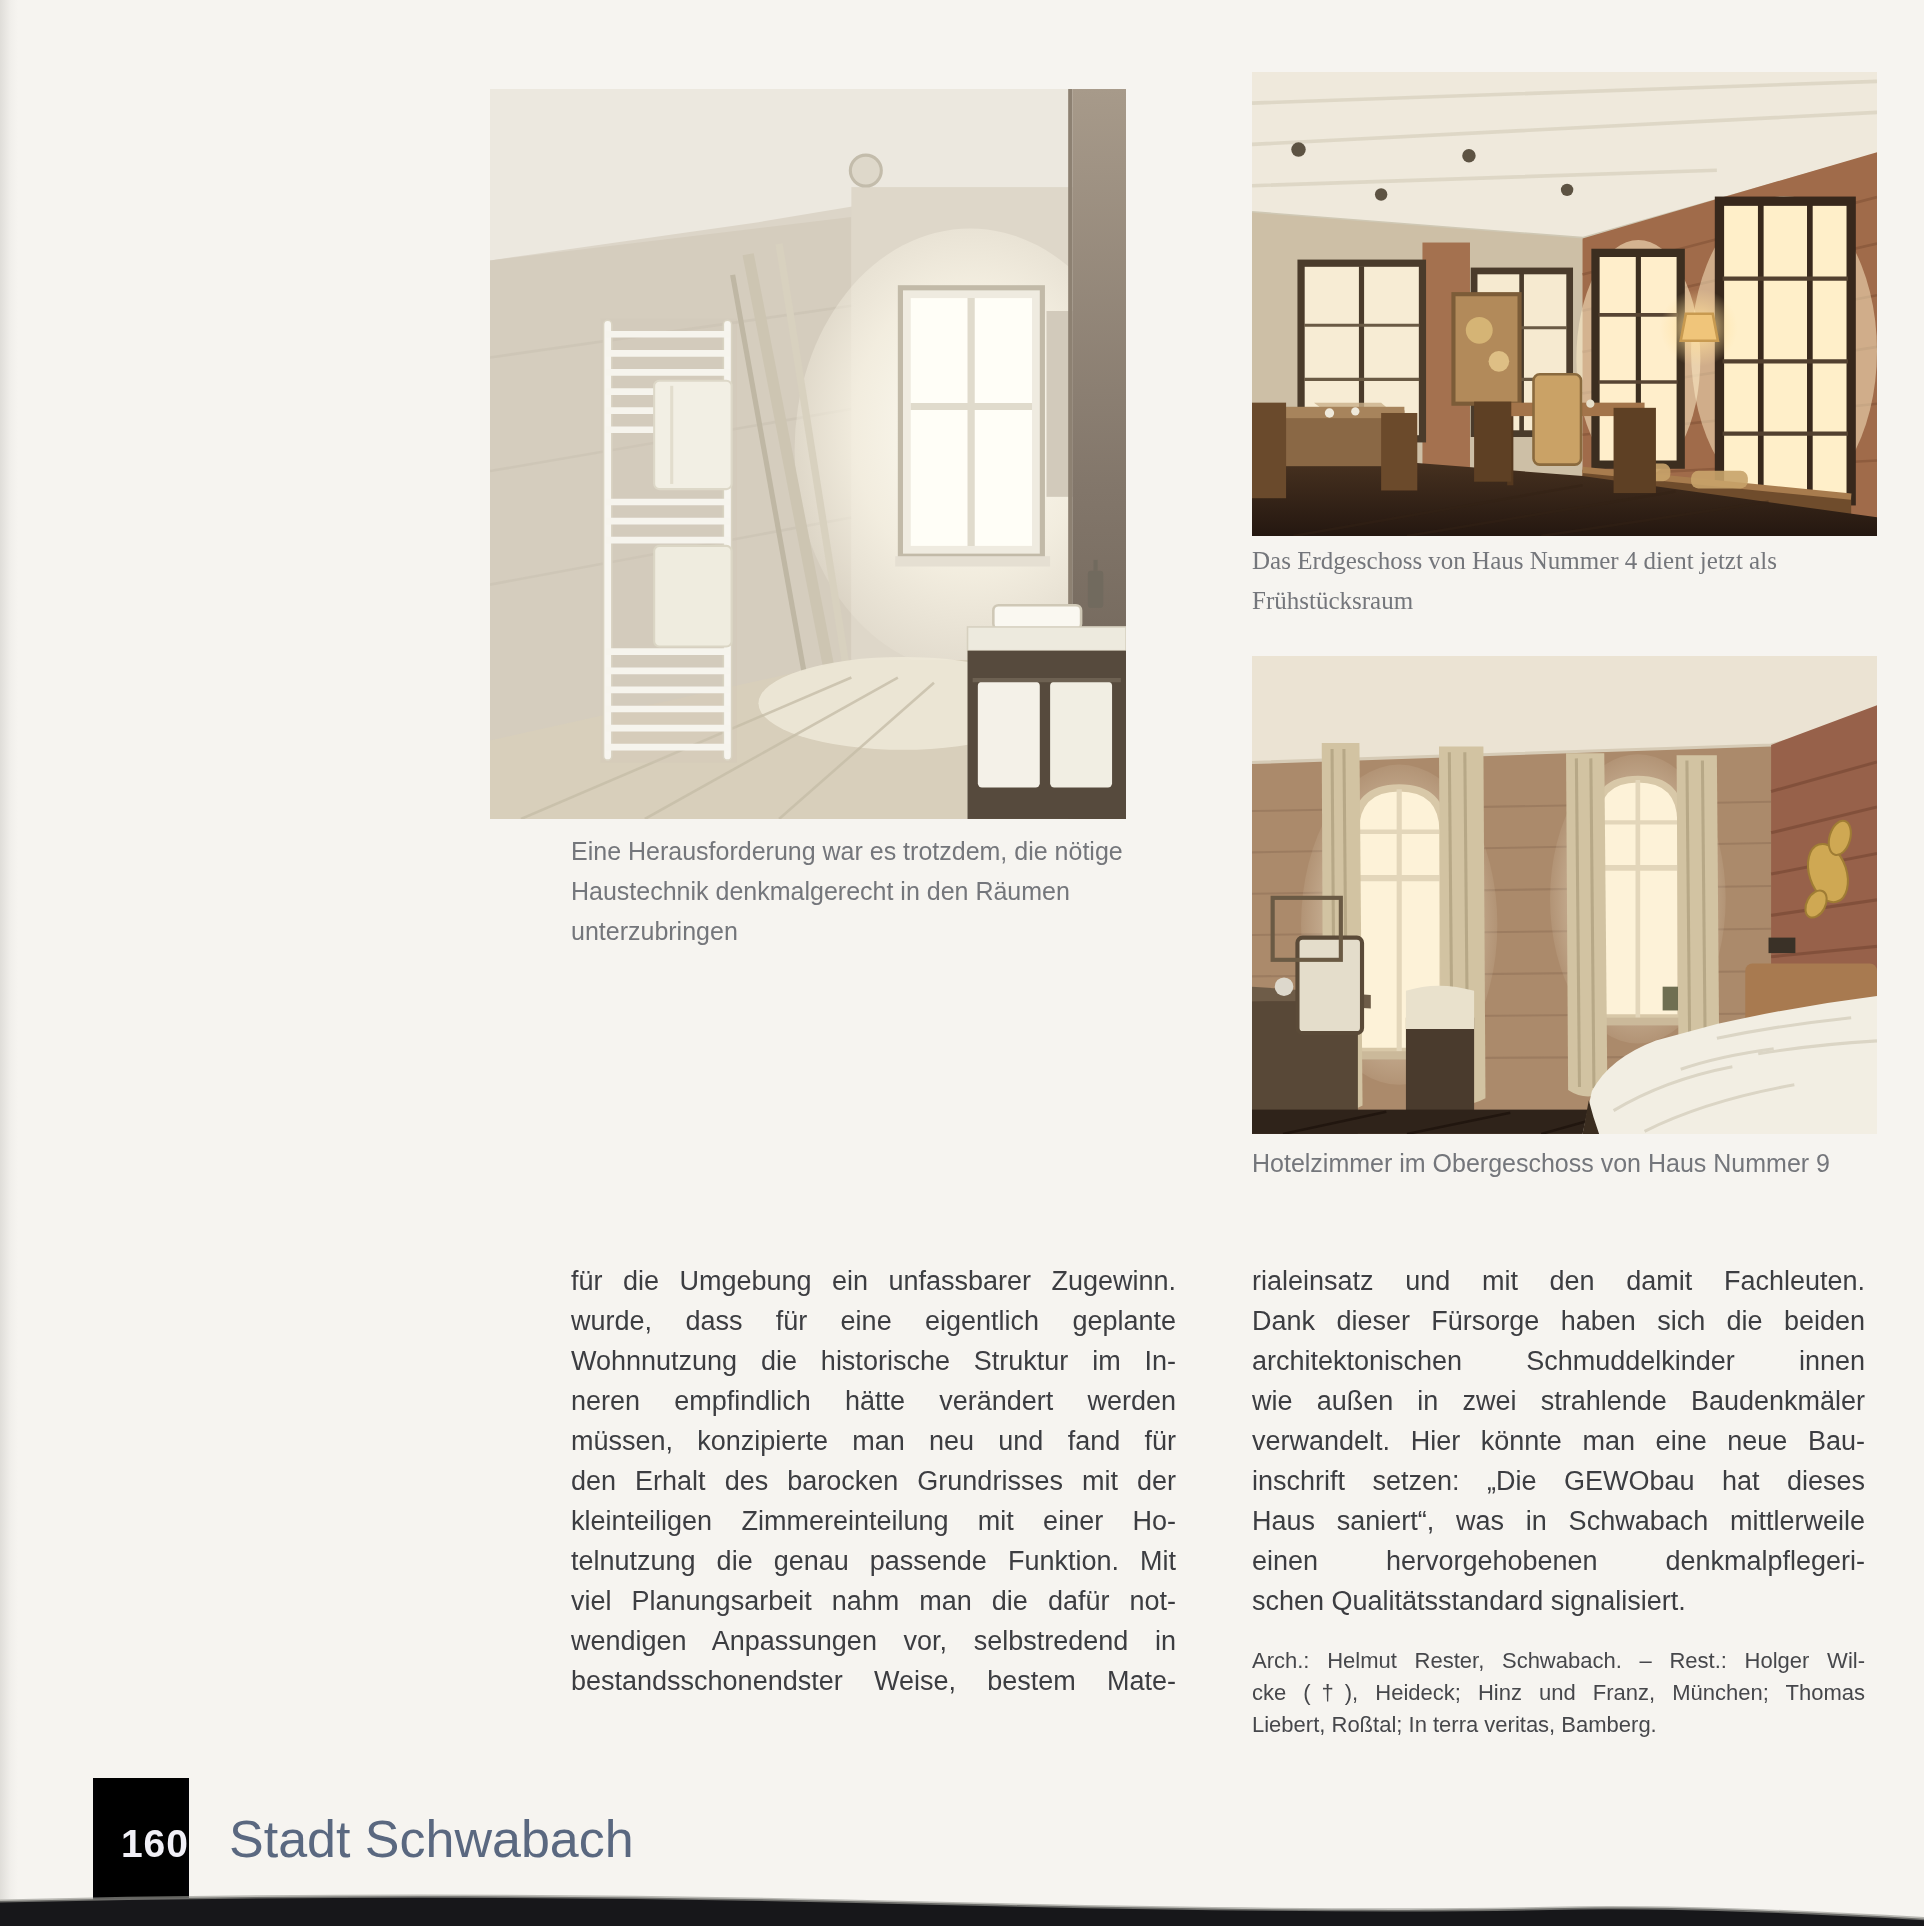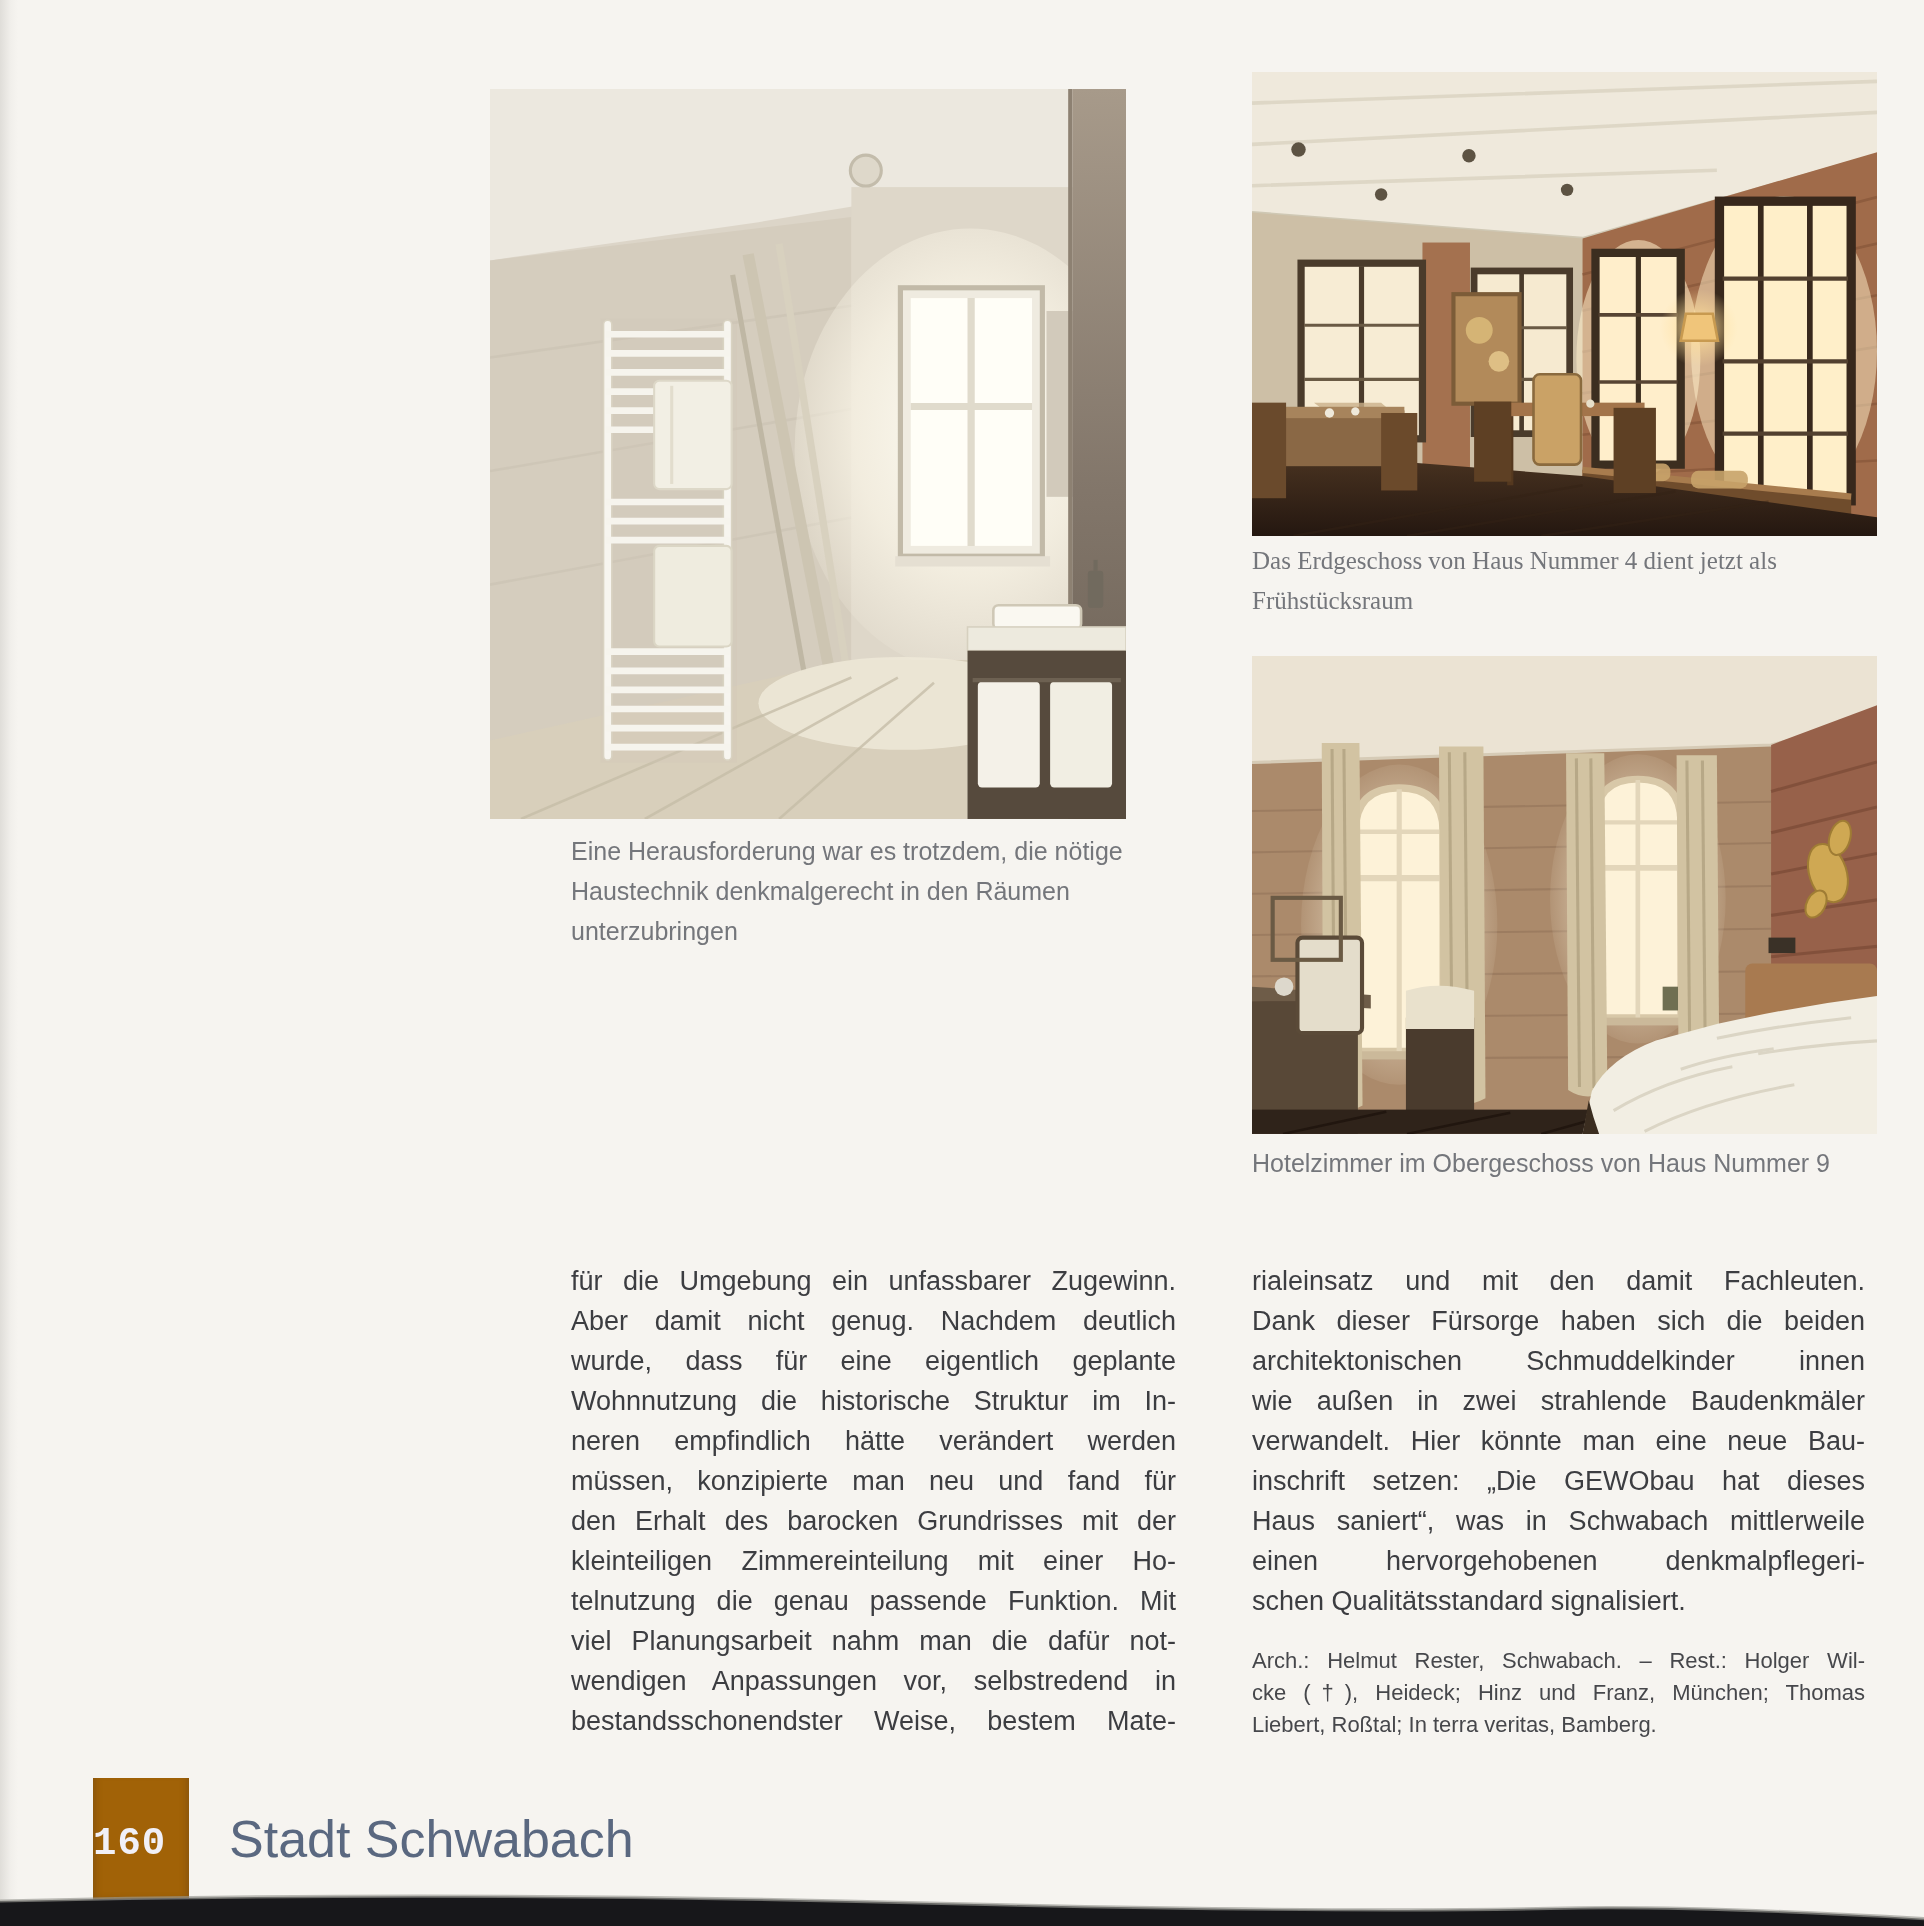--- a/index.html
+++ b/index.html
@@ -22,23 +22,23 @@
   .body-col { position:absolute; color:#3c3d41; font-size:27px; line-height:40px; }
   .body-col .line { text-align:justify; text-align-last:justify; }
   .last-left .line:last-child { text-align-last:left; }
 
   .credits { position:absolute; color:#46474b; font-size:22px; line-height:32px; }
   .credits .line { text-align:justify; text-align-last:justify; }
   .credits .line:last-child { text-align-last:left; }
 
   .page-num-box {
     position:absolute; left:93px; top:1778px; width:96px; height:131px;
-    background:#a16207;
+    background:#000000;
     box-shadow: inset 0 -7.2px 9.3px rgba(20,20,40,0.28);
-    display:flex; align-items:center; justify-content:flex-start;font-family:Liberation Mono, monospace;
+    display:flex; align-items:center; justify-content:flex-end;
   }
   .page-num { color:#f1f0f7; font-size:39px; font-weight:bold; letter-spacing:1px; }
   .footer-title { position:absolute; left:229px; top:1809px; font-size:52px; color:#5a6880; }
 
   .bottom-band { position:absolute; left:0; top:1874px; width:1925px; height:52px; }
 </style>
 </head>
 <body>
 
 <div class="page">
@@ -314,21 +314,20 @@
       <div class="line">Das Erdgeschoss von Haus Nummer 4 dient jetzt als</div>
       <div class="line">Frühstücksraum</div>
     </div>
 
   <div class="caption" style="left:1252px;top:1143px;width:666px;">
       <div class="line">Hotelzimmer im Obergeschoss von Haus Nummer 9</div>
     </div>
 
   <div class="body-col" style="left:571px;top:1261px;width:605px;">
       <div class="line">für die Umgebung ein unfassbarer Zugewinn.</div>
-      <div class="line">Aber damit nicht genug. Nachdem deutlich</div>
       <div class="line">wurde, dass für eine eigentlich geplante</div>
       <div class="line">Wohnnutzung die historische Struktur im In-</div>
       <div class="line">neren empfindlich hätte verändert werden</div>
       <div class="line">müssen, konzipierte man neu und fand für</div>
       <div class="line">den Erhalt des barocken Grundrisses mit der</div>
       <div class="line">kleinteiligen Zimmereinteilung mit einer Ho-</div>
       <div class="line">telnutzung die genau passende Funktion. Mit</div>
       <div class="line">viel Planungsarbeit nahm man die dafür not-</div>
       <div class="line">wendigen Anpassungen vor, selbstredend in</div>
       <div class="line">bestandsschonendster Weise, bestem Mate-</div>

